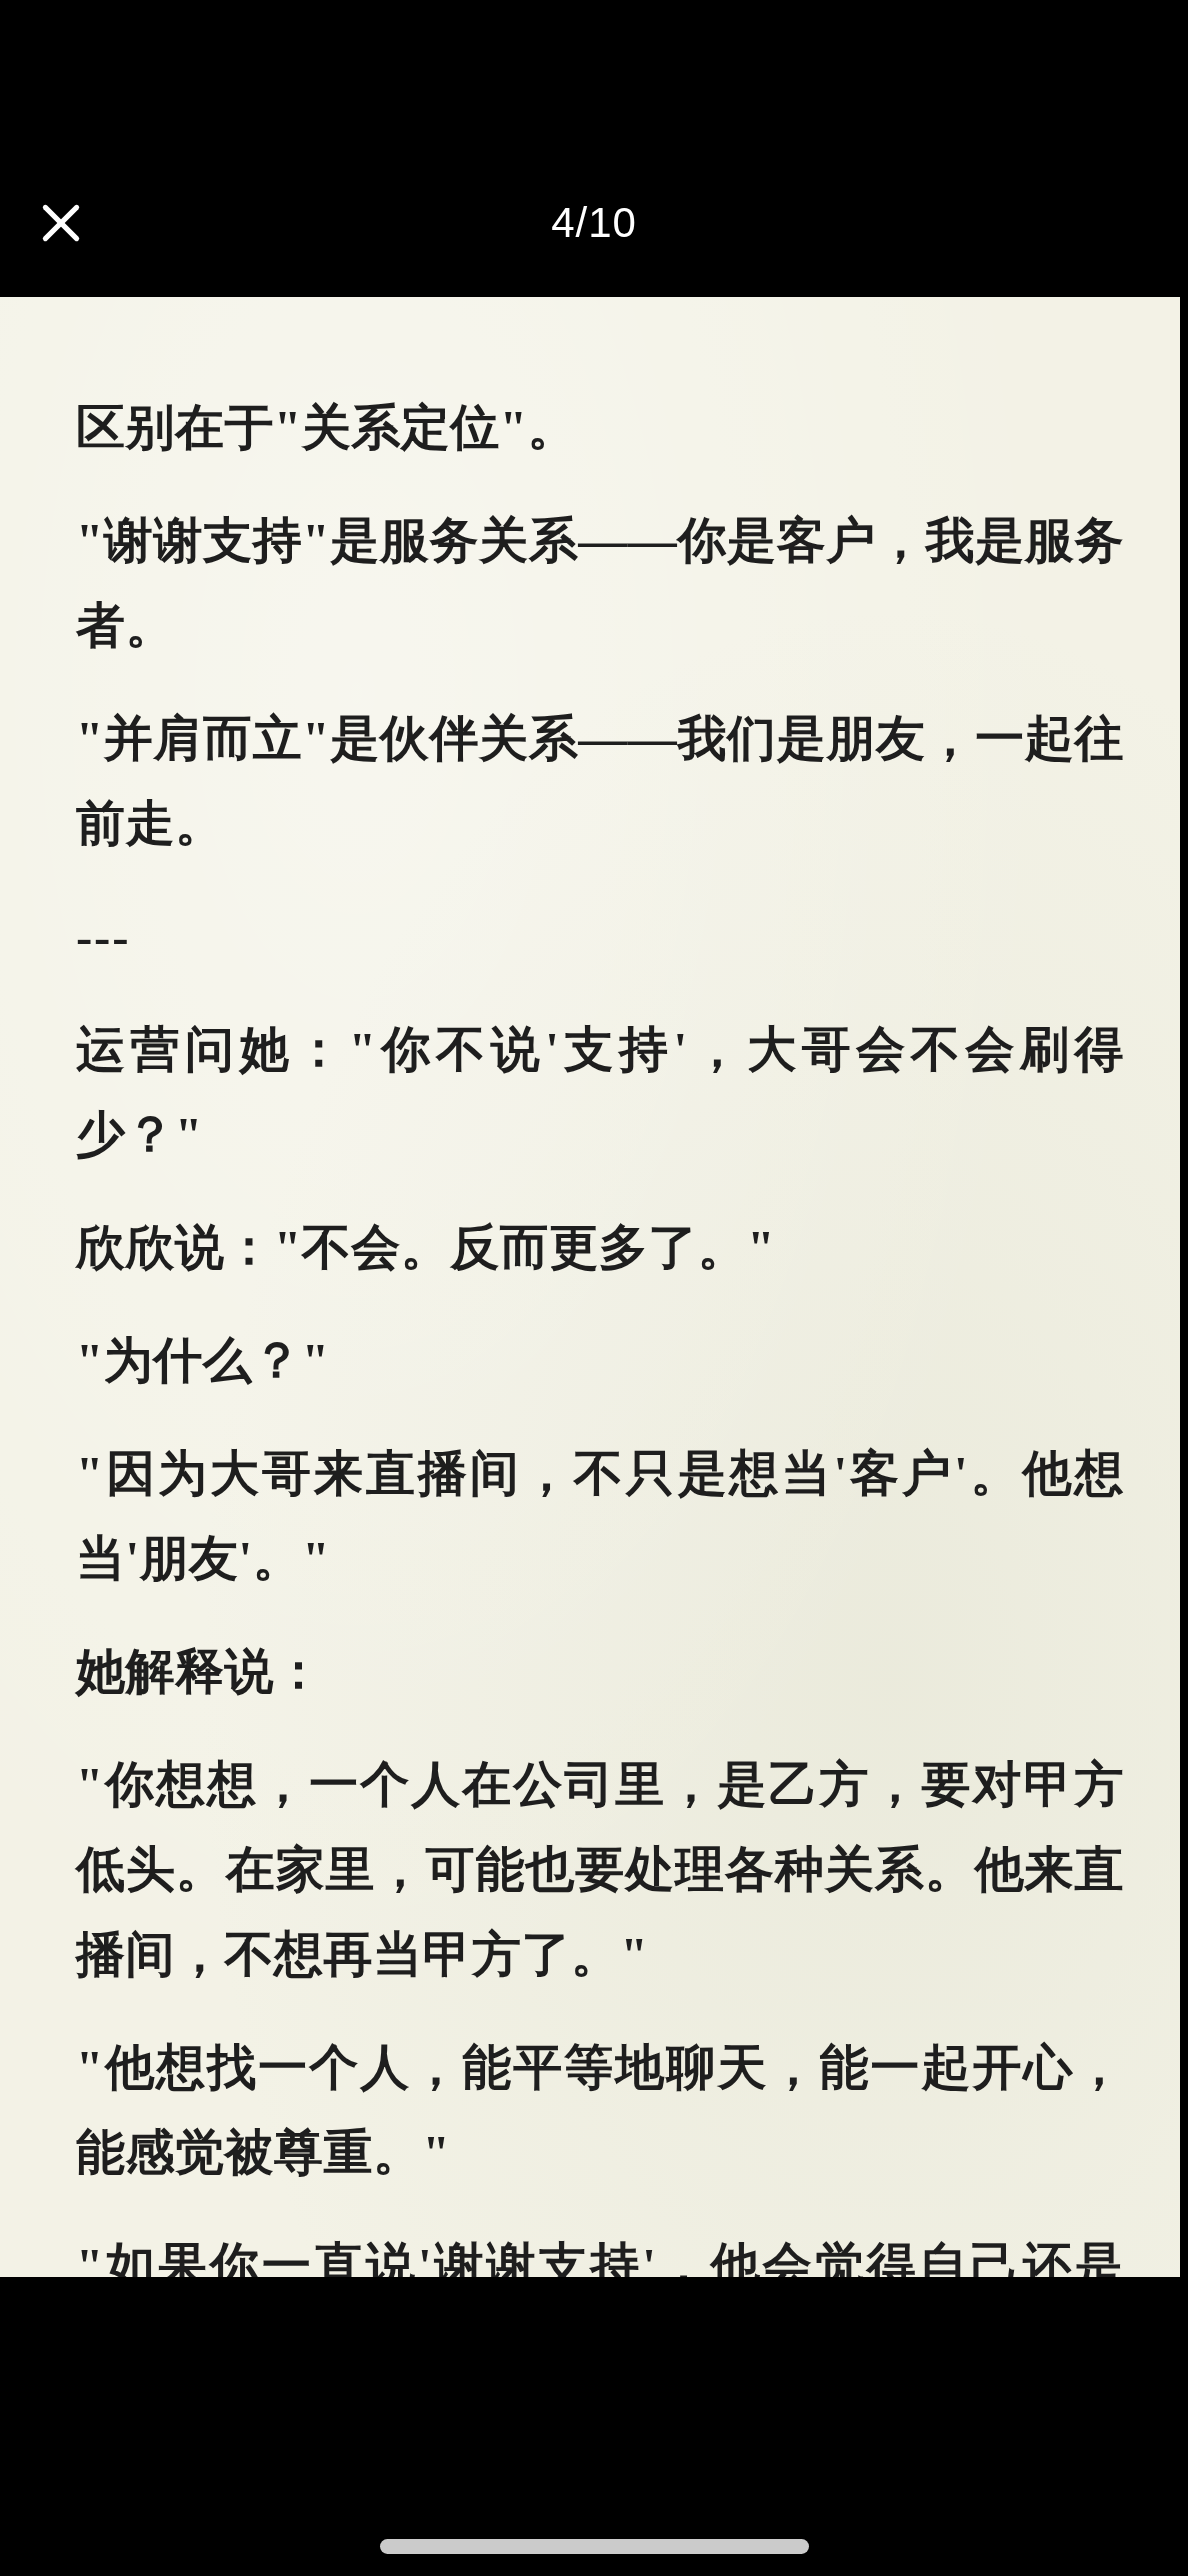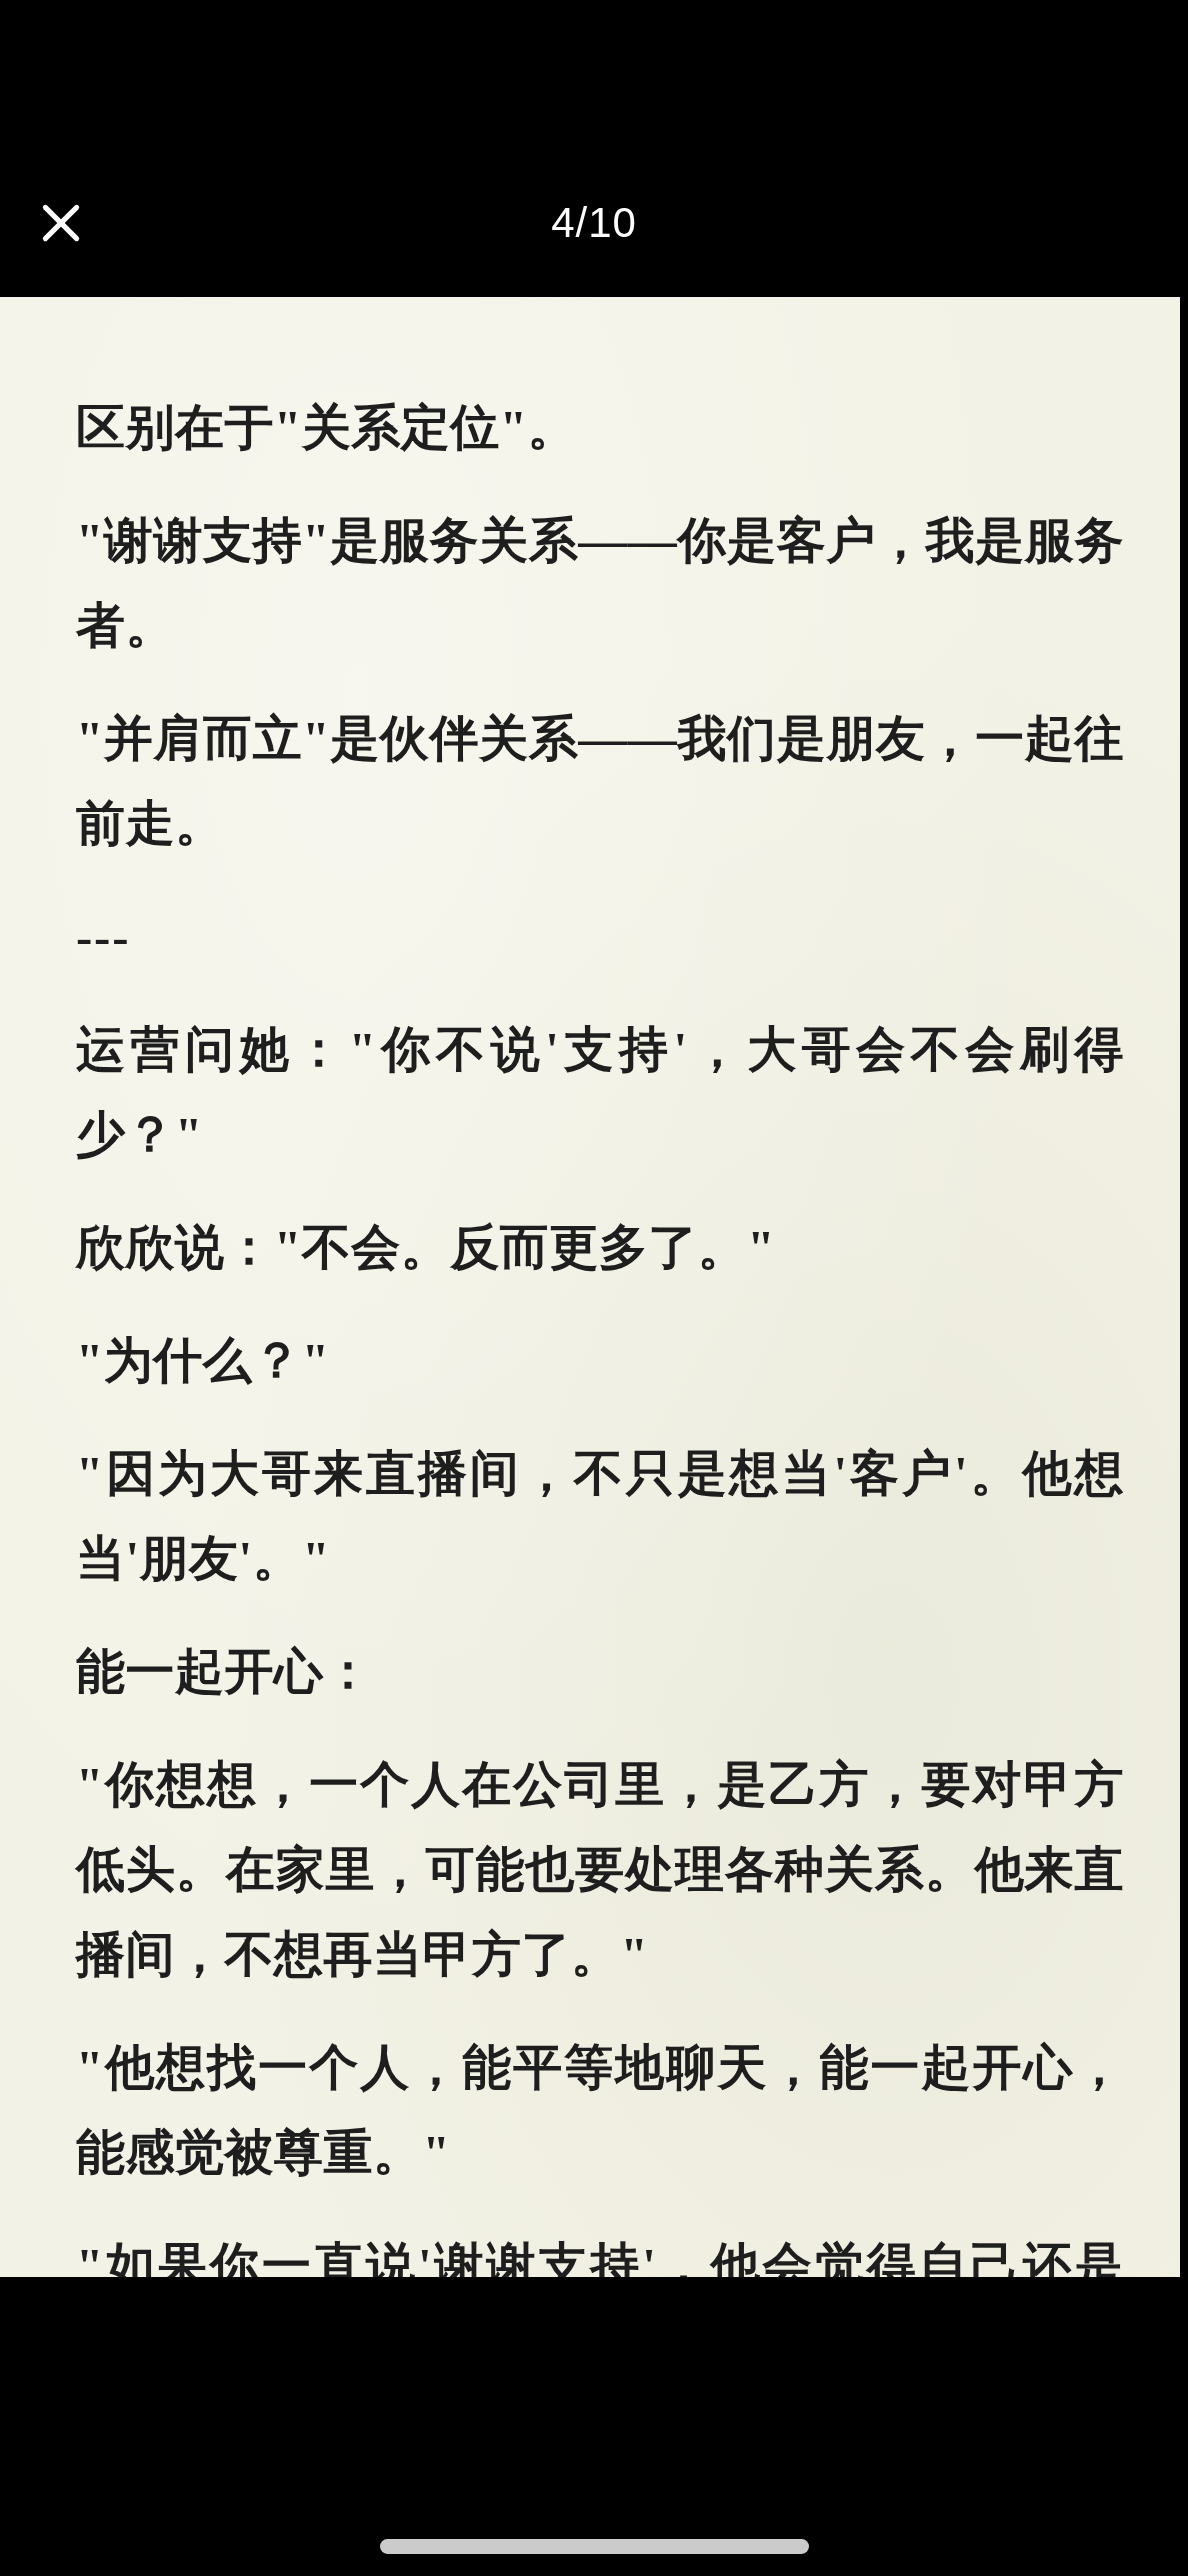--- a/index.html
+++ b/index.html
@@ -115,21 +115,21 @@
   <div class="paper">
     <div class="content">
         <p class="">区别在于"关系定位"。</p>
         <p class="">"谢谢支持"是服务关系——你是客户，我是服务者。</p>
         <p class="">"并肩而立"是伙伴关系——我们是朋友，一起往前走。</p>
         <p class="divider">---</p>
         <p class="">运营问她："你不说'支持'，大哥会不会刷得少？"</p>
         <p class="">欣欣说："不会。反而更多了。"</p>
         <p class="">"为什么？"</p>
         <p class="">"因为大哥来直播间，不只是想当'客户'。他想当'朋友'。"</p>
-        <p class="">能一起开心：</p>
+        <p class="">她解释说：</p>
         <p class="">"你想想，一个人在公司里，是乙方，要对甲方低头。在家里，可能也要处理各种关系。他来直播间，不想再当甲方了。"</p>
         <p class="">"他想找一个人，能平等地聊天，能一起开心，能感觉被尊重。"</p>
         <p class="">"如果你一直说'谢谢支持'，他会觉得自己还是在'买</p>
       </div>
   </div>
 
   <div class="bottombar">
     <div class="home-indicator"></div>
   </div>
 

